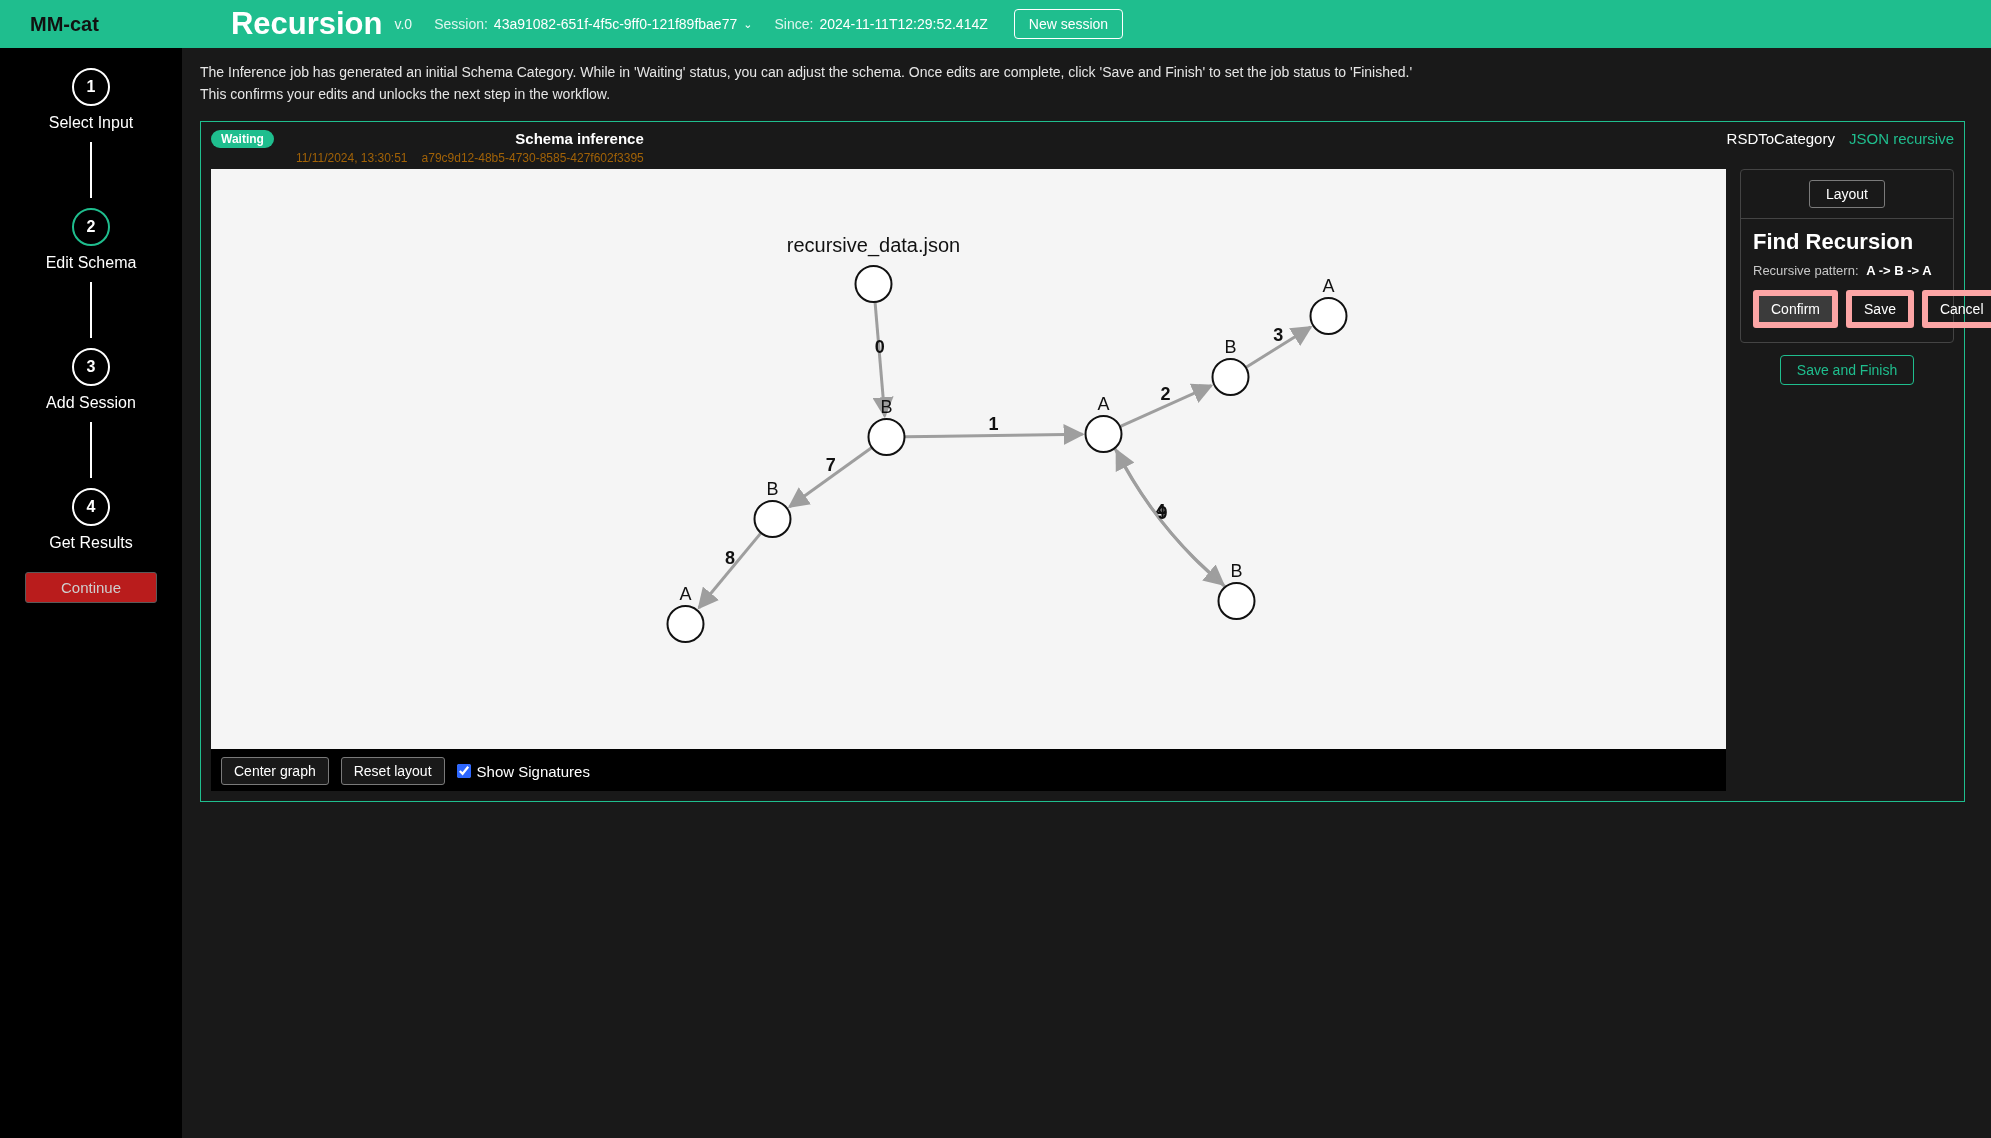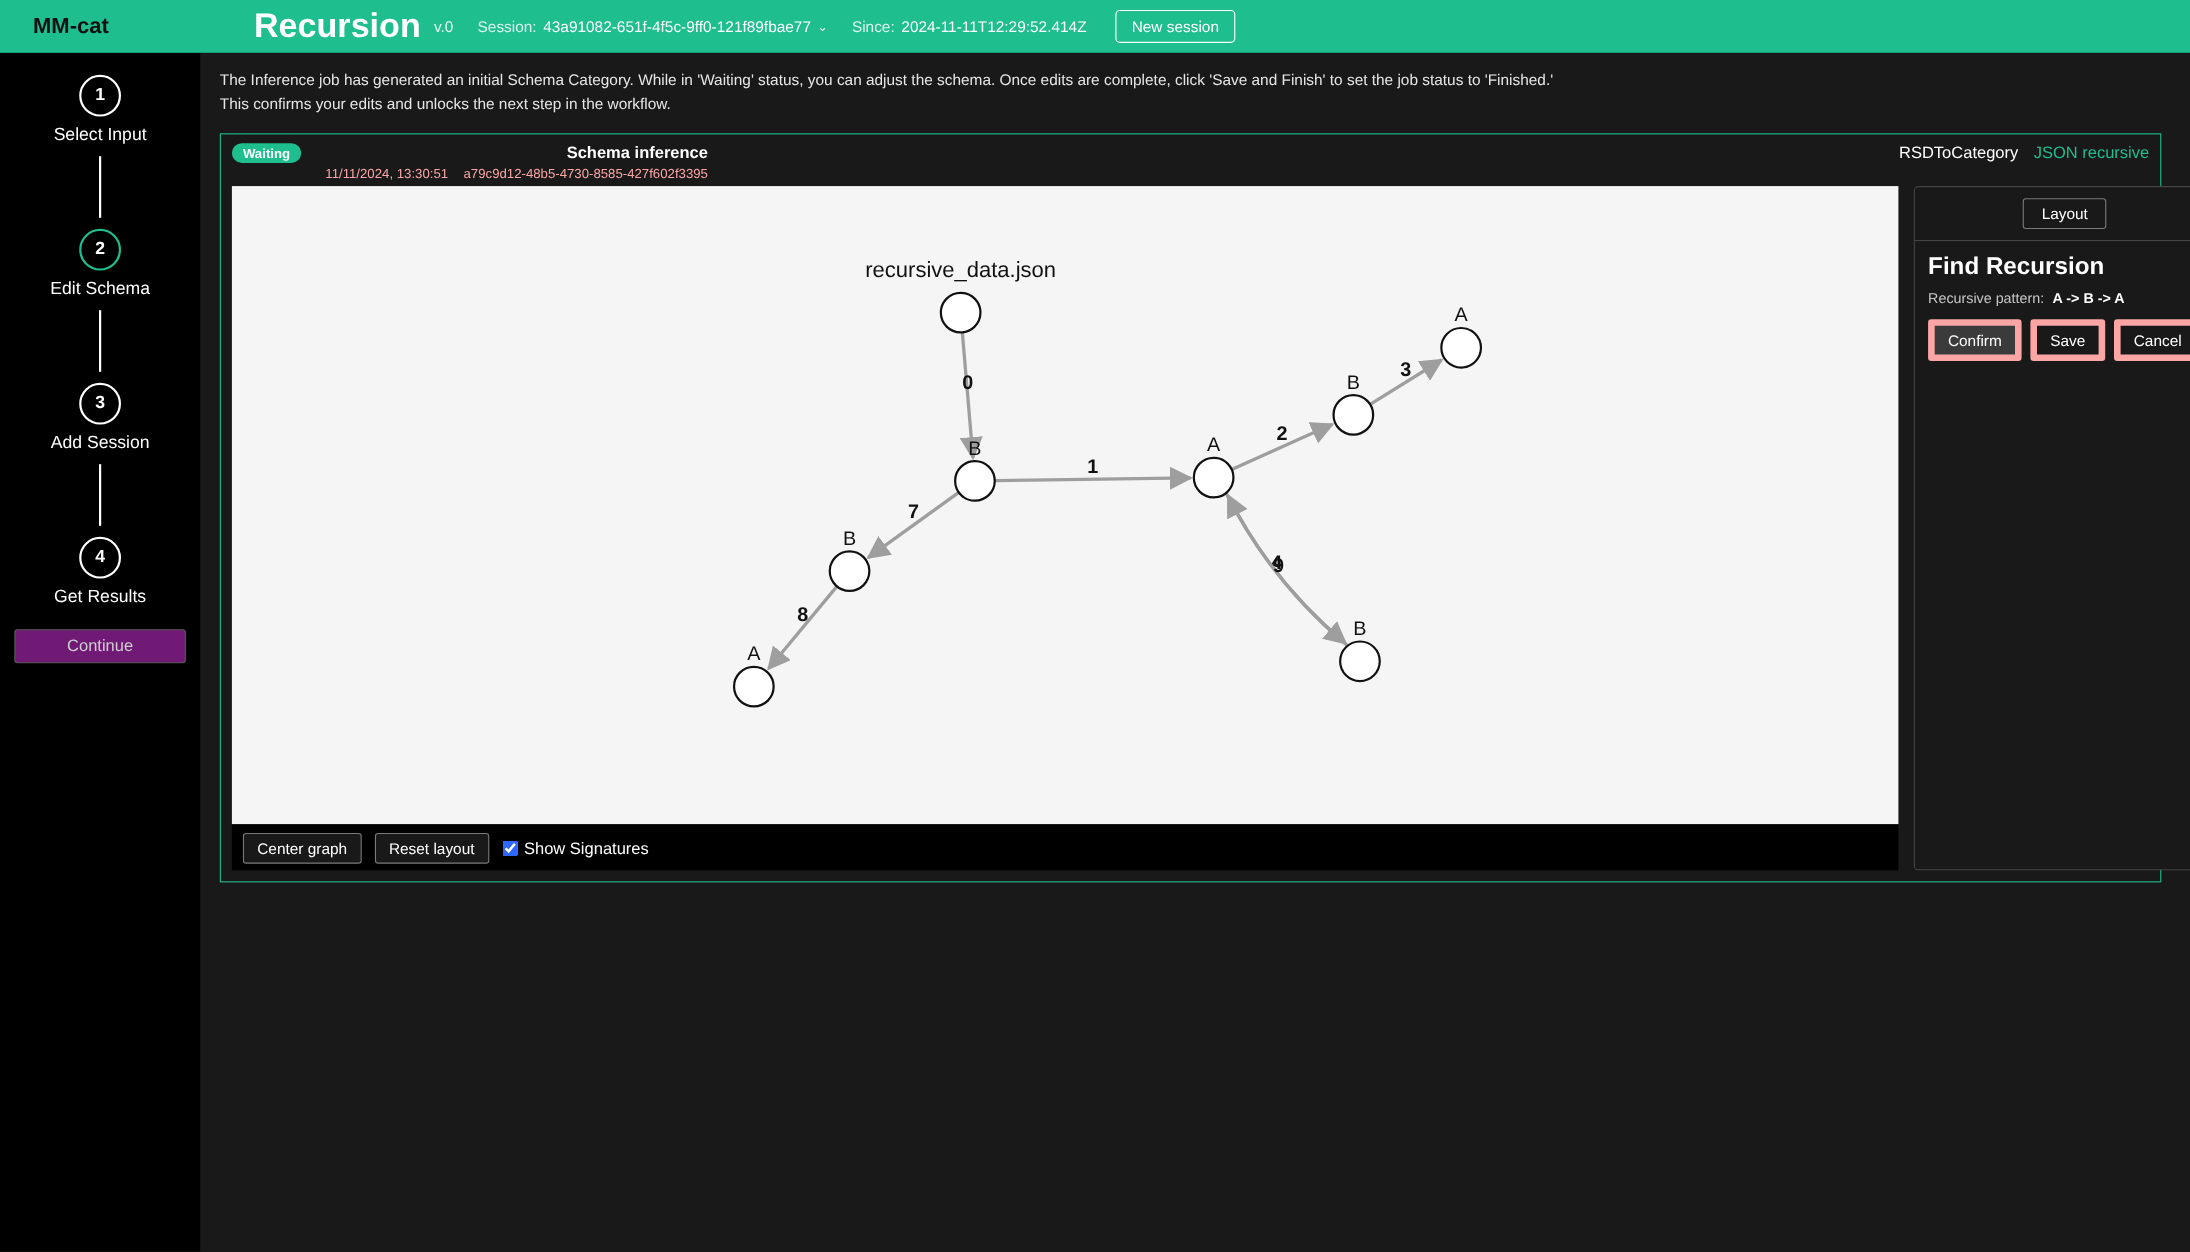--- a/index.html
+++ b/index.html
@@ -105,23 +105,23 @@
     font-size: 16px;
   }
   .connector {
     width: 2px;
     height: 56px;
     background: #fff;
     margin: 10px 0;
   }
   .continue-btn {
     margin-top: 20px;
-    width: 156px;
+    width: 132px;
     padding: 6px 0;
-    background: #701a75;
+    background: #b91c1c;
     color: #cfcfcf;
     border: 1px solid #5a5a5a;
     border-radius: 3px;
     font-size: 15px;
     cursor: pointer;
   }
 
   
   .main {
     flex: 1;
@@ -160,21 +160,21 @@
     background: #1fbe8e;
     color: #fff;
     font-size: 12px;
     font-weight: 600;
     padding: 2px 10px;
     border-radius: 999px;
     margin-right: 22px;
   }
   .job-meta { display: flex; flex-direction: column; }
   .job-title { color: #fff; font-weight: 700; font-size: 15px; }
-  .job-sub { display: flex; gap: 14px; font-size: 12px; color: #fca5a5; margin-top: 4px; }
+  .job-sub { display: flex; gap: 14px; font-size: 12px; color: #a16207; margin-top: 4px; }
   .job-right { margin-left: auto; display: flex; align-items: center; gap: 14px; font-size: 15px; }
   .job-right .white { color: #fff; }
   .job-right .green { color: #1fbe8e; cursor: pointer; }
 
   .work-row {
     display: flex;
     gap: 14px;
     margin-top: 2px;
   }
 
@@ -216,21 +216,21 @@
     font-size: 15px;
     cursor: pointer;
   }
   .chk-wrap input { width: 14px; height: 14px; accent-color: #2d67ff; }
 
   
   .side-panel {
     width: 214px;
     flex: 0 0 214px;
     display: flex;
-    flex-direction: row;
+    flex-direction: column;
     gap: 12px;
   }
   .card {
     border: 1px solid #444;
     border-radius: 4px;
     background: #191919;
   }
   .card .card-head {
     display: flex;
     justify-content: center;

